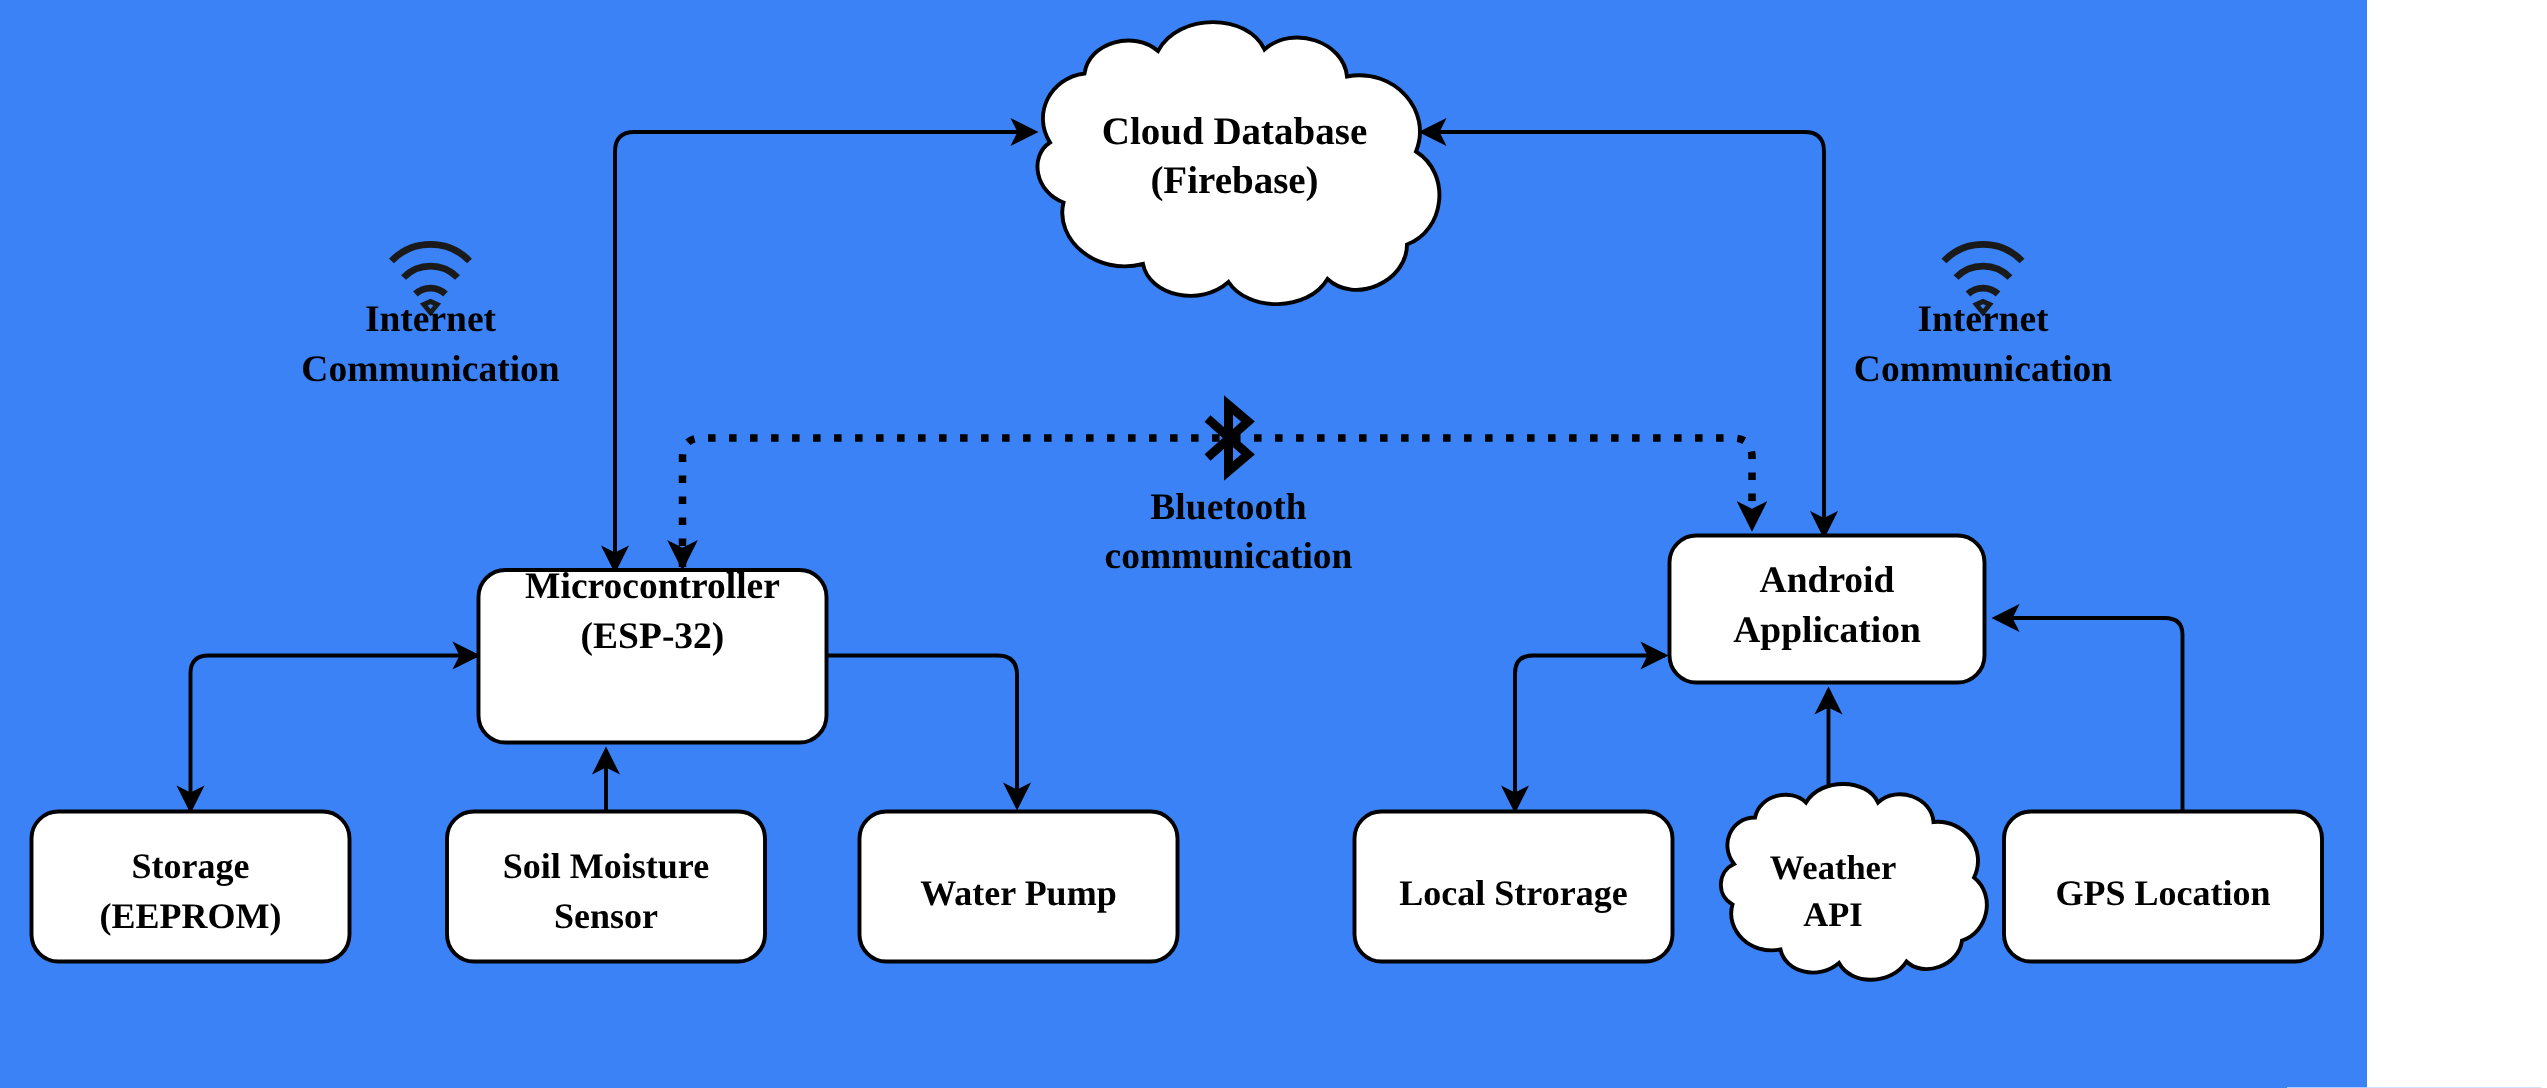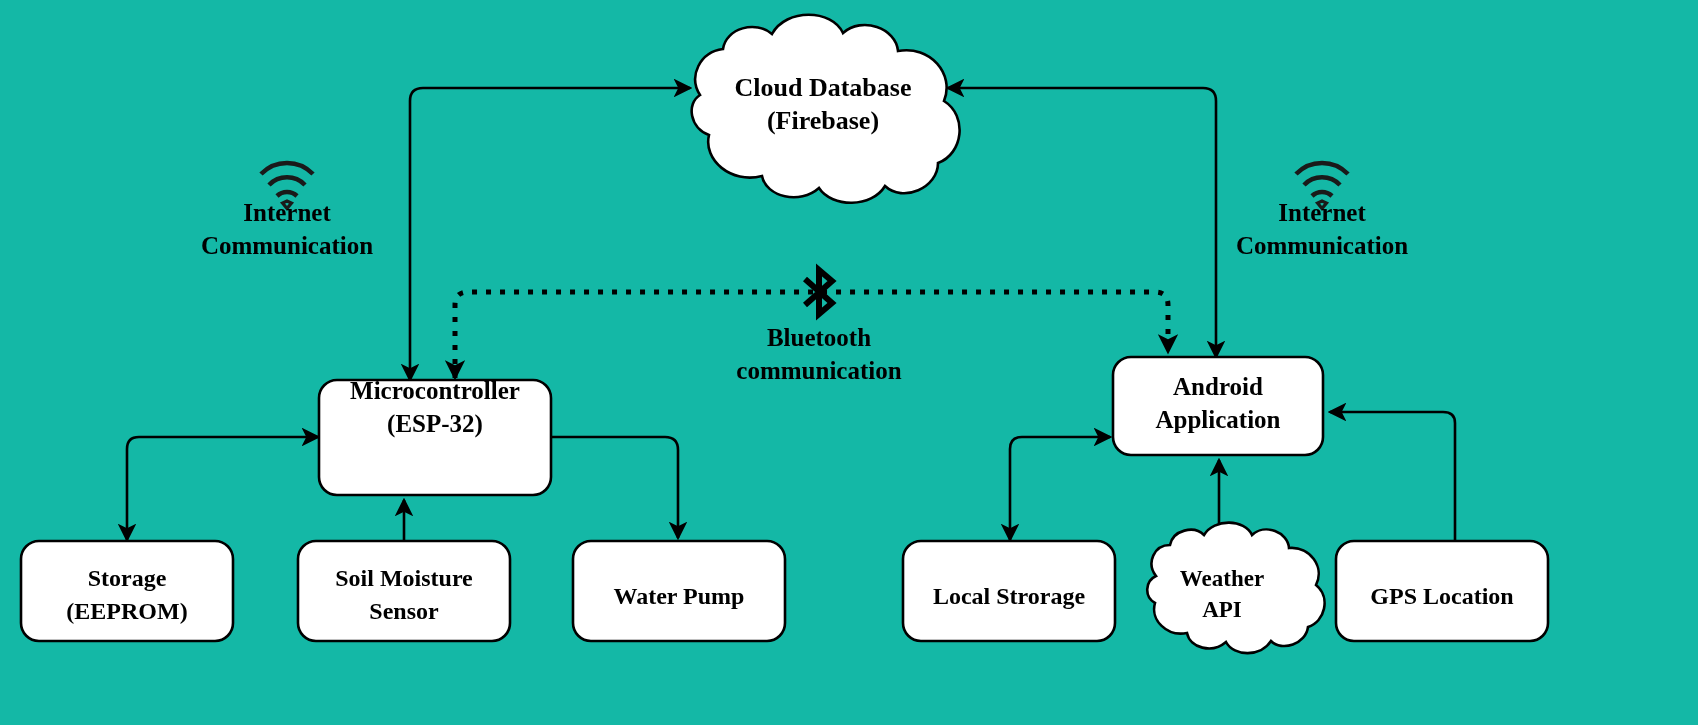--- a/index.html
+++ b/index.html
@@ -2,23 +2,23 @@
 <html><head>
 <meta charset="utf-8">
 <style>
   html, body {
     margin: 0;
     padding: 0;
     background: #ffffff;
   }
   #diagram-root {
     position: relative;
-    width: 1698px;
+    width: 1578px;
     height: 725px;
-    background: #14b8a6;
+    background: #3b82f6;
     font-family: "Liberation Serif", "DejaVu Serif", serif;
     overflow: hidden;
   }
   svg.canvas {
     position: absolute;
     top: 0;
     left: 0;
     width: 1698px;
     height: 725px;
   }

